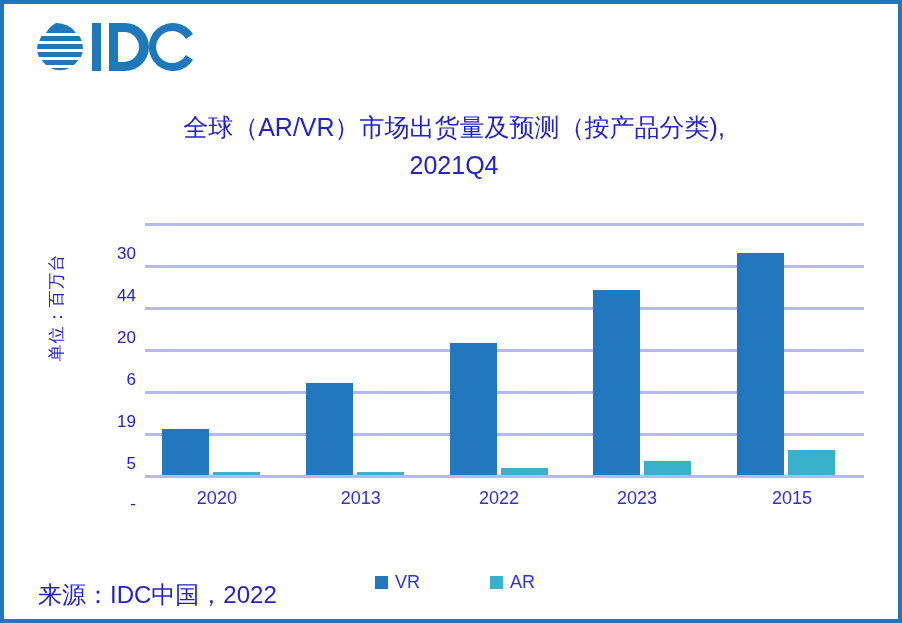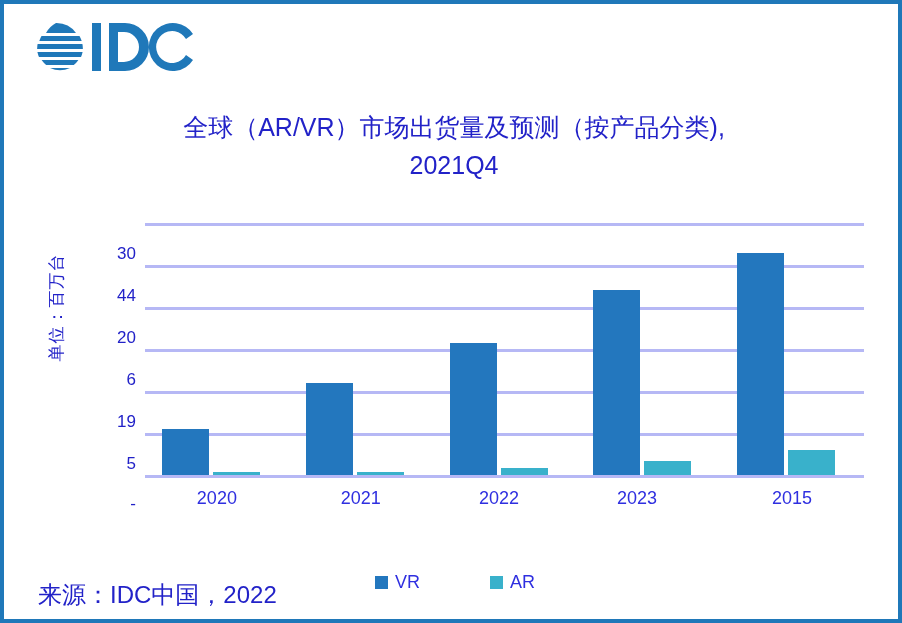--- a/index.html
+++ b/index.html
@@ -216,21 +216,21 @@
         <div class="bar bar-vr" title="VR 2022: 15.7" style="left: 304.5px; width: 47px; height: 132px; bottom: 152px; background: rgb(35, 119, 190);"></div>
         <div class="bar bar-ar" title="AR 2022: 0.8" style="left: 355.5px; width: 47px; height: 7px; bottom: 152px; background: rgb(57, 177, 203);"></div>
         <div class="bar bar-vr" title="VR 2023: 22" style="left: 448.3px; width: 47px; height: 185px; bottom: 152px; background: rgb(35, 119, 190);"></div>
         <div class="bar bar-ar" title="AR 2023: 1.7" style="left: 499.3px; width: 47px; height: 14px; bottom: 152px; background: rgb(57, 177, 203);"></div>
         <div class="bar bar-vr" title="VR 2024: 26.4" style="left: 592.1px; width: 47px; height: 222px; bottom: 152px; background: rgb(35, 119, 190);"></div>
         <div class="bar bar-ar" title="AR 2024: 3" style="left: 643.1px; width: 47px; height: 25px; bottom: 152px; background: rgb(57, 177, 203);"></div>
       </div>
 
     <div id="xticks">
         <div class="xtick" style="left: 152.9px;">2020</div>
-        <div class="xtick" style="left: 296.7px;">2021</div>
+        <div class="xtick" style="left: 296.7px;">2013</div>
         <div class="xtick" style="left: 435px;">2022</div>
         <div class="xtick" style="left: 573px;">2023</div>
         <div class="xtick" style="left: 728.1px;">2015</div>
       </div>
   </div>
 
   <div id="legend">
       <div class="legend-item">
         <span class="legend-swatch" style="background: rgb(35, 119, 190);"></span>
         <span class="legend-label">VR</span>

